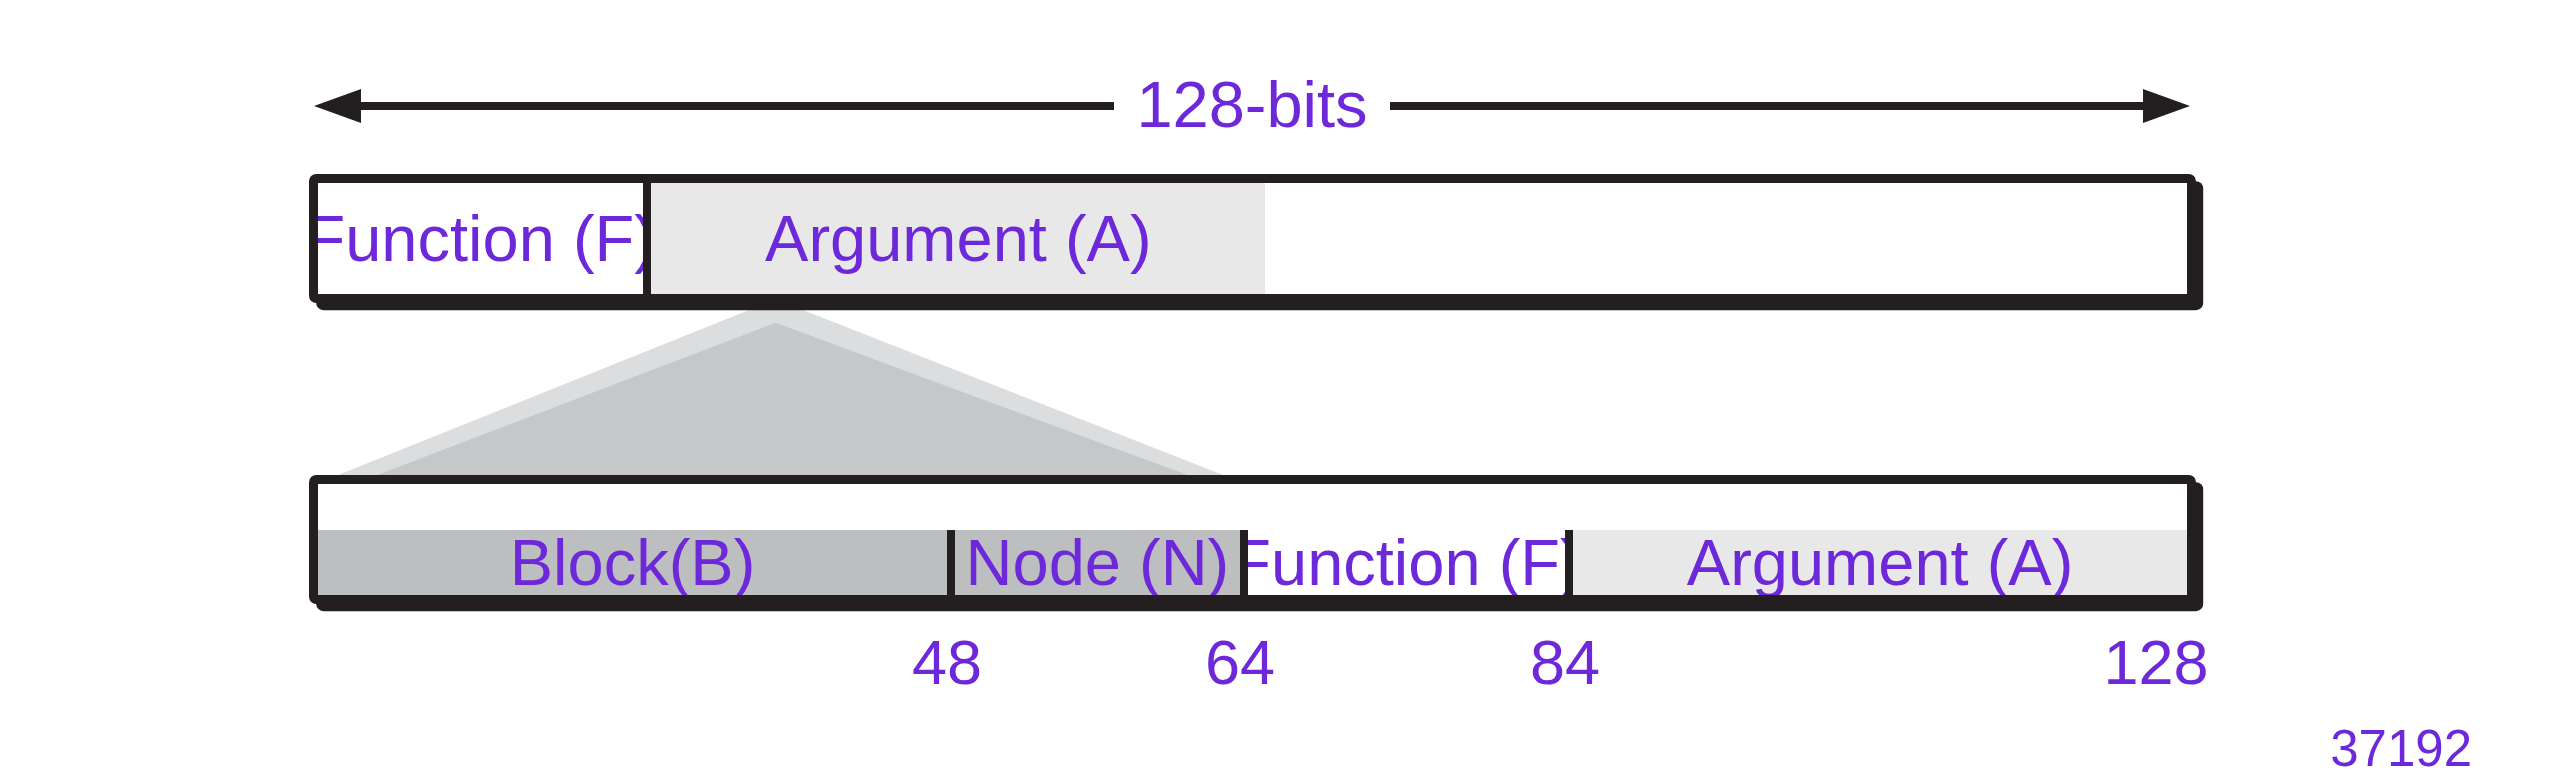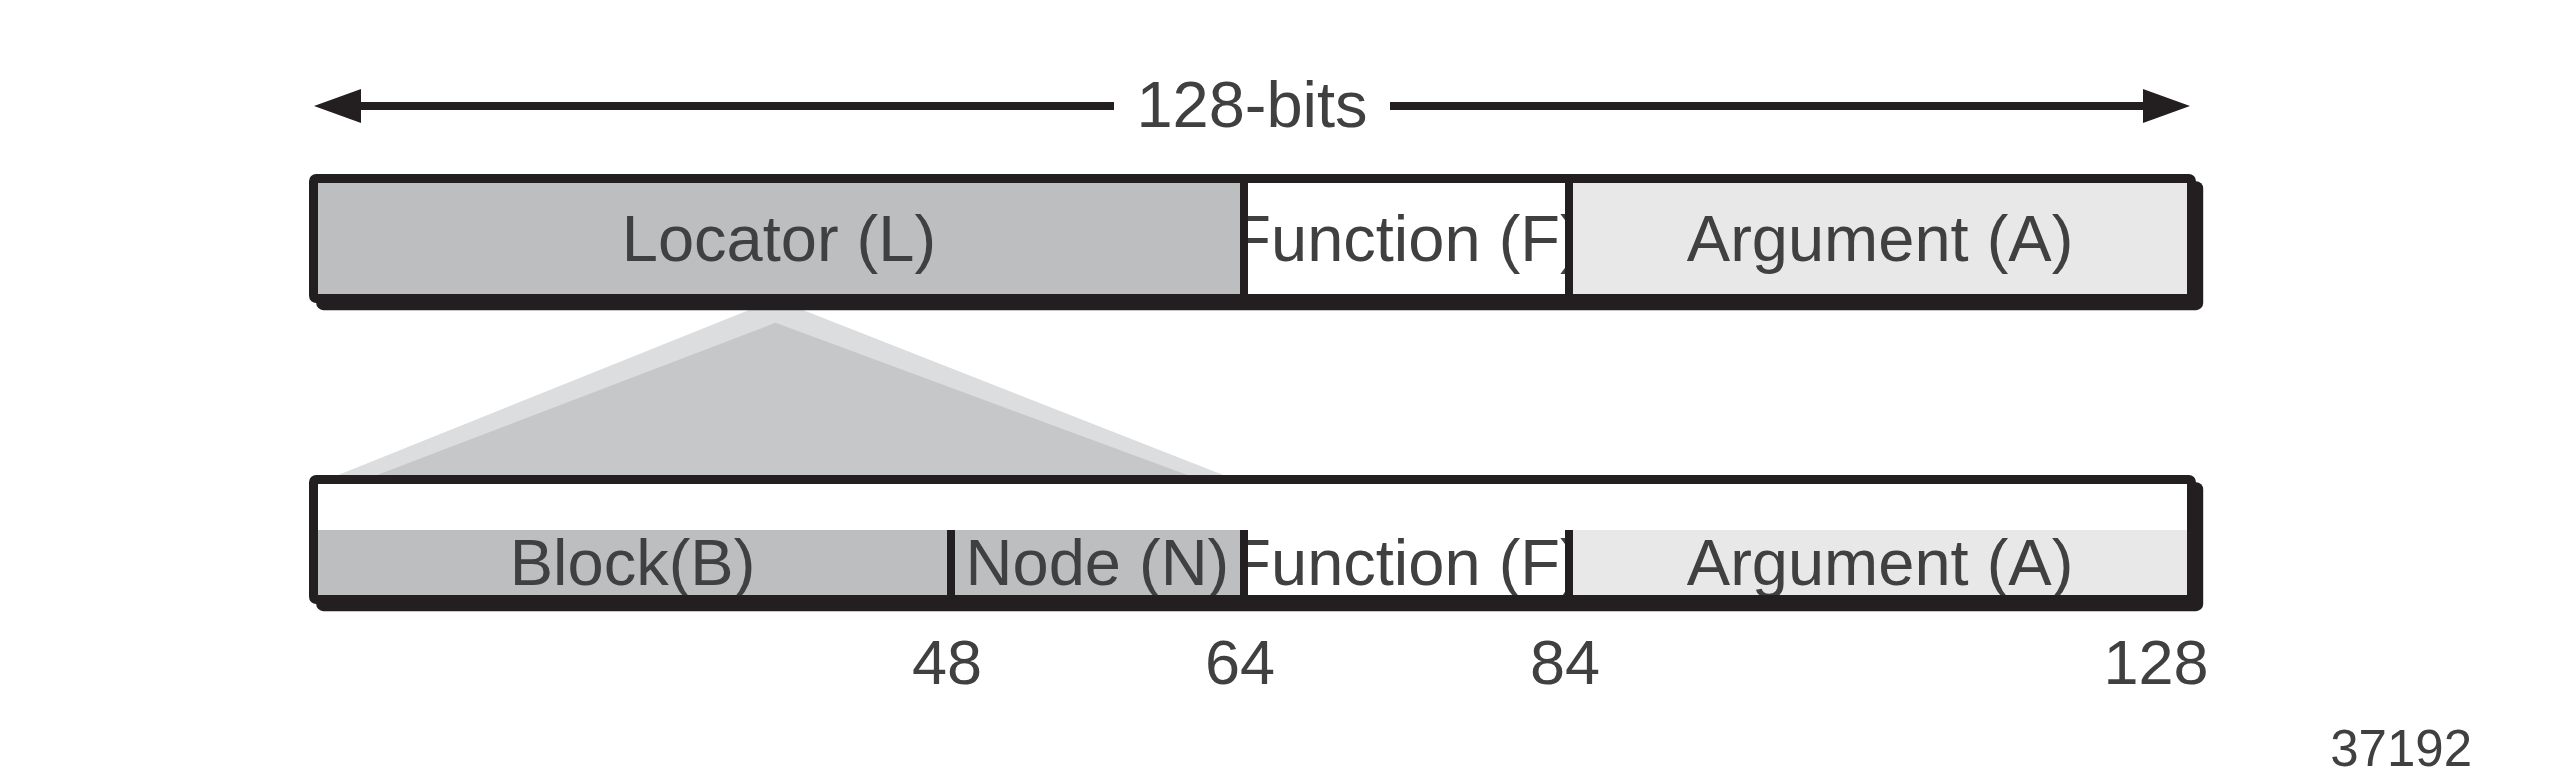--- a/index.html
+++ b/index.html
@@ -2,21 +2,21 @@
 <html style="font-size:14.5px"><head>
 <meta charset="utf-8">
 <style>
   html, body { margin: 0; padding: 0; background: #ffffff; }
   .canvas {
     position: relative;
     width: 2576px;
     height: 775px;
     background: #ffffff;
     font-family: "Liberation Sans", sans-serif;
-    color: #404040;
+    color: #6d28d9;
     overflow: hidden;
   }
 
   
   .dim-arrow {
     position: absolute;
     left: 314px; top: 88px;
     width: 1876px; height: 36px;
     display: flex;
     align-items: center;
@@ -105,21 +105,20 @@
 
   <div class="dim-arrow">
     <span class="arrowhead-left"></span>
     <span class="arrow-line"></span>
     <span class="arrow-label">128-bits</span>
     <span class="arrow-line"></span>
     <span class="arrowhead-right"></span>
   </div>
 
   <div class="bit-bar bar-top">
-    <div class="bit-seg fill-silver" style="width:49.32%">Locator (L)</div>
     <div class="bit-seg fill-white" style="width:17.41%">Function (F)</div>
     <div class="bit-seg fill-light" style="width:33.27%">Argument (A)</div>
   </div>
 
   <div class="bit-bar bar-bottom">
     <div class="bit-seg fill-silver" style="width:33.66%">Block(B)</div>
     <div class="bit-seg fill-silver" style="width:15.66%">Node (N)</div>
     <div class="bit-seg fill-white" style="width:17.41%">Function (F)</div>
     <div class="bit-seg fill-light" style="width:33.27%">Argument (A)</div>
   </div>

